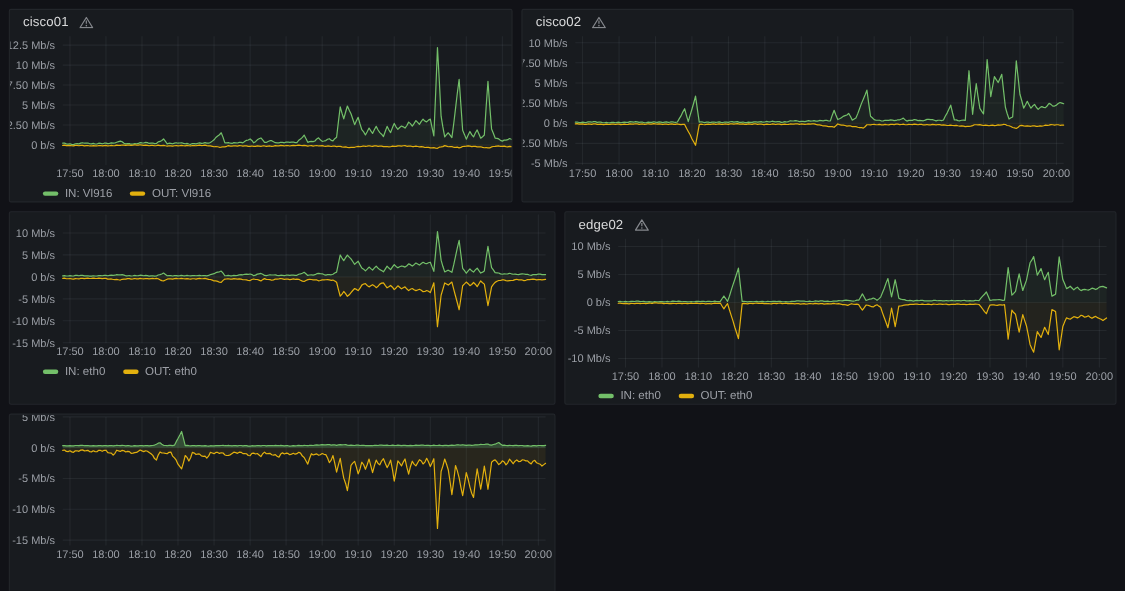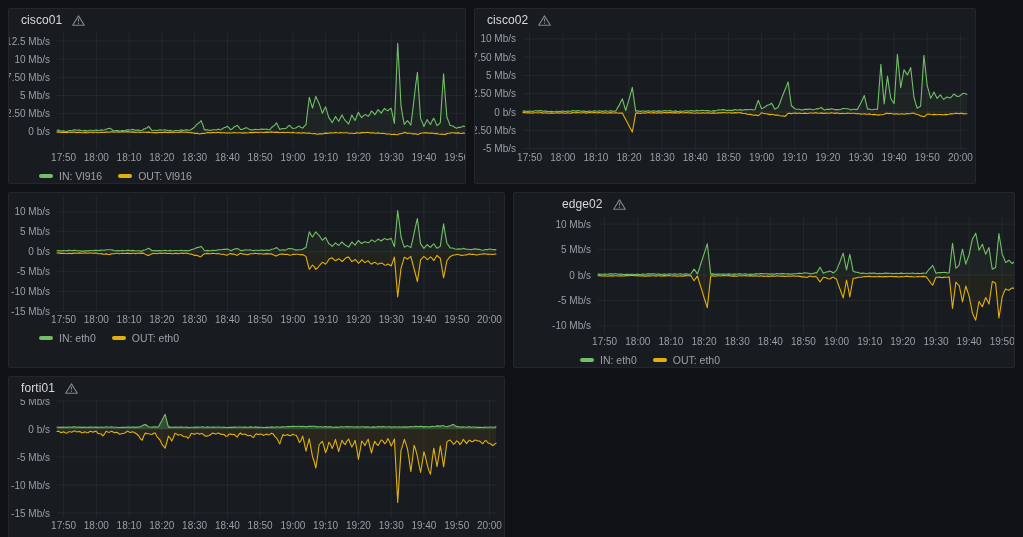--- a/index.html
+++ b/index.html
@@ -232,21 +232,21 @@
           <span class="legend-item">
             <i class="sw" style="background: rgb(115, 191, 105);"></i>
             <span class="legend-text">IN: eth0</span>
           </span>
           <span class="legend-item">
             <i class="sw" style="background: rgb(226, 176, 14);"></i>
             <span class="legend-text">OUT: eth0</span>
           </span>
         </div>
   </section>
-      <section class="panel" style="width: 502px; padding-left: 36px;">
+      <section class="panel" style="width: 502px;">
     <header class="panel-header">
       <h2 class="panel-title">edge02</h2>
       <span class="warn">
         <svg width="13" height="11" viewBox="0 0 13 11">
           <path d="M6.5 0.9 L12.3 10.2 H0.7 Z" fill="none" stroke="#a0a3a8" stroke-width="1.1" stroke-linejoin="round"></path>
           <line x1="6.5" y1="3.7" x2="6.5" y2="6.6" stroke="#a0a3a8" stroke-width="1.1"></line>
           <circle cx="6.5" cy="8.3" r="0.7" fill="#a0a3a8"></circle>
         </svg>
       </span>
     </header>
@@ -308,30 +308,20 @@
           </span>
           <span class="legend-item">
             <i class="sw" style="background: rgb(226, 176, 14);"></i>
             <span class="legend-text">OUT: eth0</span>
           </span>
         </div>
   </section>
     </div>
     <div class="row">
       <section class="panel" style="width: 497px;">
-    <header class="panel-header">
-      <h2 class="panel-title">forti01</h2>
-      <span class="warn">
-        <svg width="13" height="11" viewBox="0 0 13 11">
-          <path d="M6.5 0.9 L12.3 10.2 H0.7 Z" fill="none" stroke="#a0a3a8" stroke-width="1.1" stroke-linejoin="round"></path>
-          <line x1="6.5" y1="3.7" x2="6.5" y2="6.6" stroke="#a0a3a8" stroke-width="1.1"></line>
-          <circle cx="6.5" cy="8.3" r="0.7" fill="#a0a3a8"></circle>
-        </svg>
-      </span>
-    </header>
     <svg class="chart" width="495" height="135" viewBox="0 0 495 135">
           <g>
             <line x1="54.6" x2="54.6" y1="2" y2="119" stroke="rgba(205,215,225,0.07)" stroke-width="1"></line>
             <line x1="87.3" x2="87.3" y1="2" y2="119" stroke="rgba(205,215,225,0.07)" stroke-width="1"></line>
             <line x1="120.1" x2="120.1" y1="2" y2="119" stroke="rgba(205,215,225,0.07)" stroke-width="1"></line>
             <line x1="152.8" x2="152.8" y1="2" y2="119" stroke="rgba(205,215,225,0.07)" stroke-width="1"></line>
             <line x1="185.6" x2="185.6" y1="2" y2="119" stroke="rgba(205,215,225,0.07)" stroke-width="1"></line>
             <line x1="218.4" x2="218.4" y1="2" y2="119" stroke="rgba(205,215,225,0.07)" stroke-width="1"></line>
             <line x1="251.1" x2="251.1" y1="2" y2="119" stroke="rgba(205,215,225,0.07)" stroke-width="1"></line>
             <line x1="283.9" x2="283.9" y1="2" y2="119" stroke="rgba(205,215,225,0.07)" stroke-width="1"></line>

